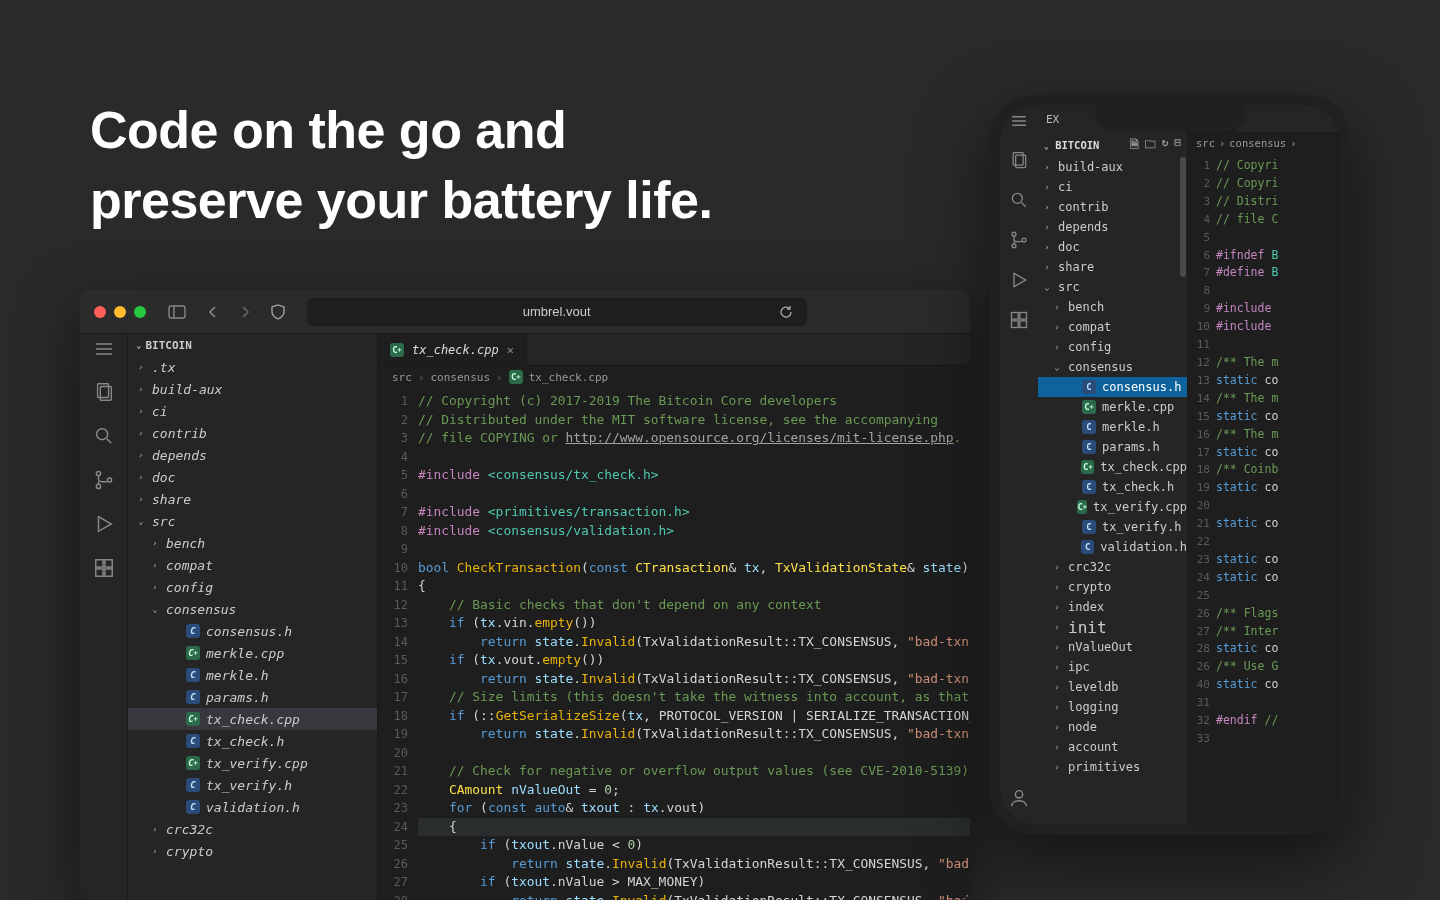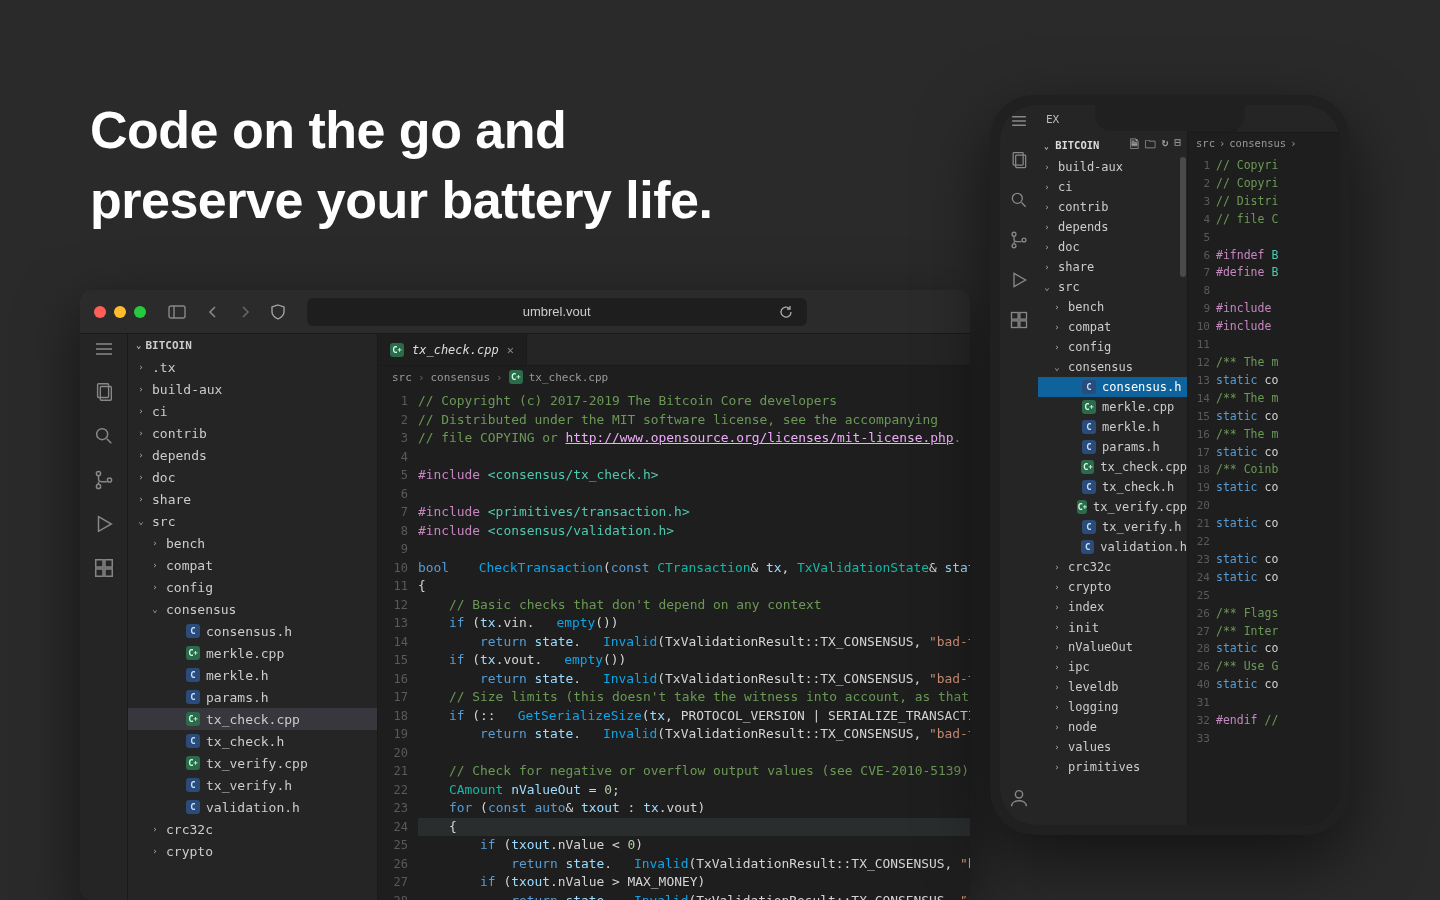--- a/index.html
+++ b/index.html
@@ -64,21 +64,21 @@
   .exp-hdr{
     height:30px; display:flex; align-items:center; justify-content:space-between;
     padding:0 10px; color:#bbb; font-size:11px; letter-spacing:.5px;
   }
   .exp-hdr .dots{color:#888;}
   .proj-hdr{
     height:22px; display:flex; align-items:center; gap:4px;
     padding:0 8px; color:#ccc; font-size:11px; font-weight:700;
   }
   .proj-hdr .chev{font-size:9px;}
-  .tree{ flex:1; overflow:hidden; padding-bottom:6px;}
+  .tree{ flex:1; overflow:hidden; padding-bottom:6px;font-style:italic;}
   .node{
     height:22px; display:flex; align-items:center;
     color:#ccc; font-size:13px; padding-left:8px; gap:6px;
     white-space:nowrap;
   }
   .node .chev{width:10px; color:#aaa; font-size:9px; display:inline-block; text-align:center;}
   .node.folder .chev::before{content:"›";}
   .node.folder.open .chev::before{content:"⌄";}
   .node.file .chev{visibility:hidden;}
   .ficon{width:14px; height:14px; border-radius:3px; display:flex;align-items:center;justify-content:center; font-size:9px; font-weight:700;}
@@ -110,26 +110,26 @@
     color:#5a5a5a; font-size:12px; line-height:18.5px;
   }
   .codelines{
     flex:1; padding:4px 0; font-size:12.9px; line-height:18.5px;
     white-space:pre; color:#d4d4d4; min-width:0; overflow:hidden; position:relative;
   }
   .tok-c{color:#6A9955;} 
   .tok-m{color:#c586c0;} 
   .tok-i{color:#4ec9b0;} 
   .tok-k{color:#569cd6;} 
-  .tok-t{color:#14b8a6;} 
-  .tok-f{color:#0ea5e9;margin-left:22px;} 
+  .tok-t{color:#fde047;} 
+  .tok-f{color:#eab308;} 
   .tok-s{color:#ce9178;} 
   .tok-n{color:#b5cea8;} 
   .tok-v{color:#9cdcfe;} 
-  .tok-u{color:#f0abfc; text-decoration:underline;}
+  .tok-u{color:#a3a3a3; text-decoration:underline;}
   .codelines .line.hl{background:#2a2d2e;}
 
   
   .phone{
     position:absolute; right:90px; top:95px;
     width:360px; height:740px;
     background:#202020;
     border-radius:44px;
     box-shadow:0 25px 70px rgba(0,0,0,.55);
     padding:10px;
@@ -612,21 +612,21 @@
               <span>crc32c</span>
             </div>
             <div class="node folder" style="padding-left: 14px; height: 20px; font-size: 12px;">
               <span class="chev"></span>
               <span>crypto</span>
             </div>
             <div class="node folder" style="padding-left: 14px; height: 20px; font-size: 12px;">
               <span class="chev"></span>
               <span>index</span>
             </div>
-            <div class="node folder" style="padding-left: 14px; height: 20px; font-size: 13px;">
+            <div class="node folder" style="padding-left: 14px; height: 20px; font-size: 16px;">
               <span class="chev"></span>
               <span>init</span>
             </div>
             <div class="node folder" style="padding-left: 14px; height: 20px; font-size: 12px;">
               <span class="chev"></span>
               <span>nValueOut</span>
             </div>
             <div class="node folder" style="padding-left: 14px; height: 20px; font-size: 12px;">
               <span class="chev"></span>
               <span>ipc</span>
@@ -638,21 +638,21 @@
             <div class="node folder" style="padding-left: 14px; height: 20px; font-size: 12px;">
               <span class="chev"></span>
               <span>logging</span>
             </div>
             <div class="node folder" style="padding-left: 14px; height: 20px; font-size: 12px;">
               <span class="chev"></span>
               <span>node</span>
             </div>
             <div class="node folder" style="padding-left: 14px; height: 20px; font-size: 12px;">
               <span class="chev"></span>
-              <span>values</span>
+              <span>account</span>
             </div>
             <div class="node folder" style="padding-left: 14px; height: 20px; font-size: 12px;">
               <span class="chev"></span>
               <span>primitives</span>
             </div>
           </div>
       </div>
 
       <div class="p-editor">
         <div class="p-tabs">

